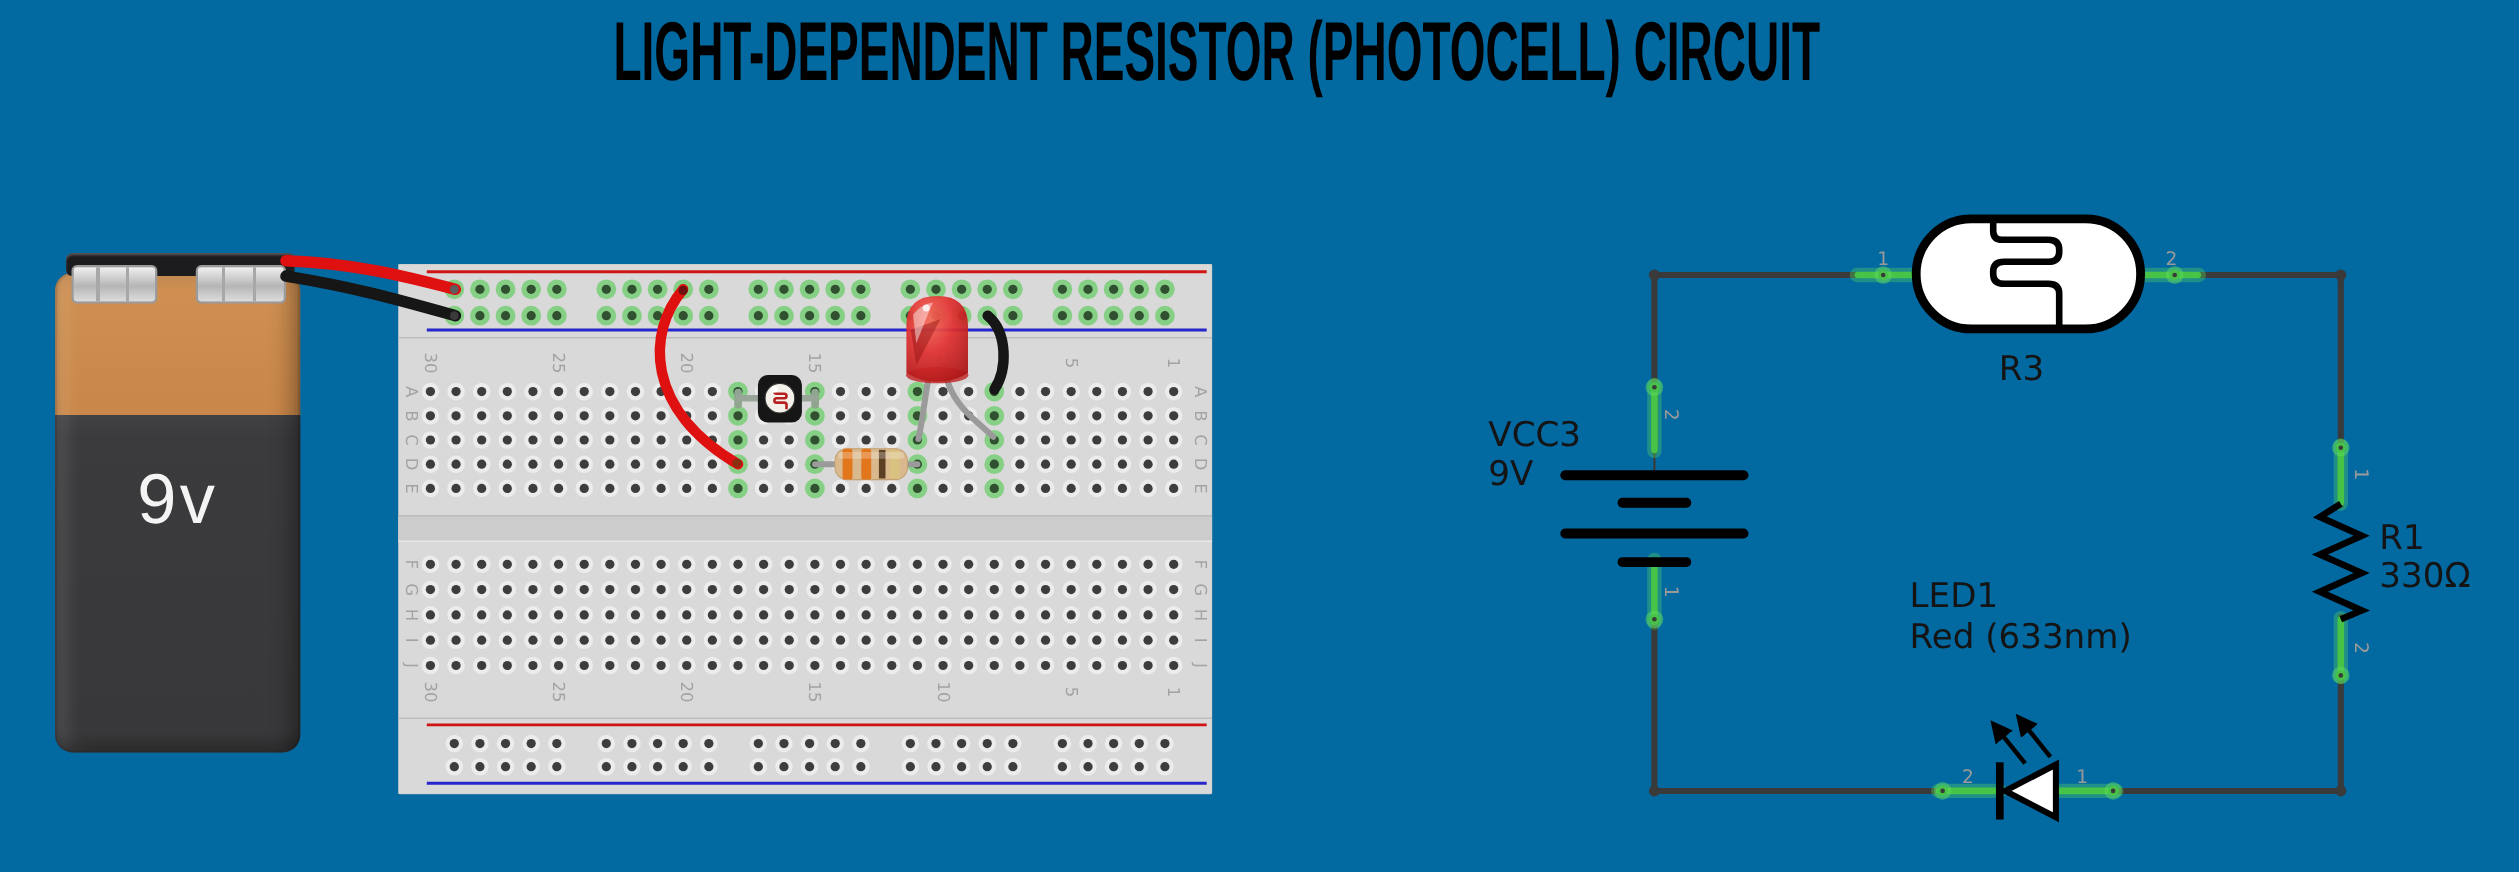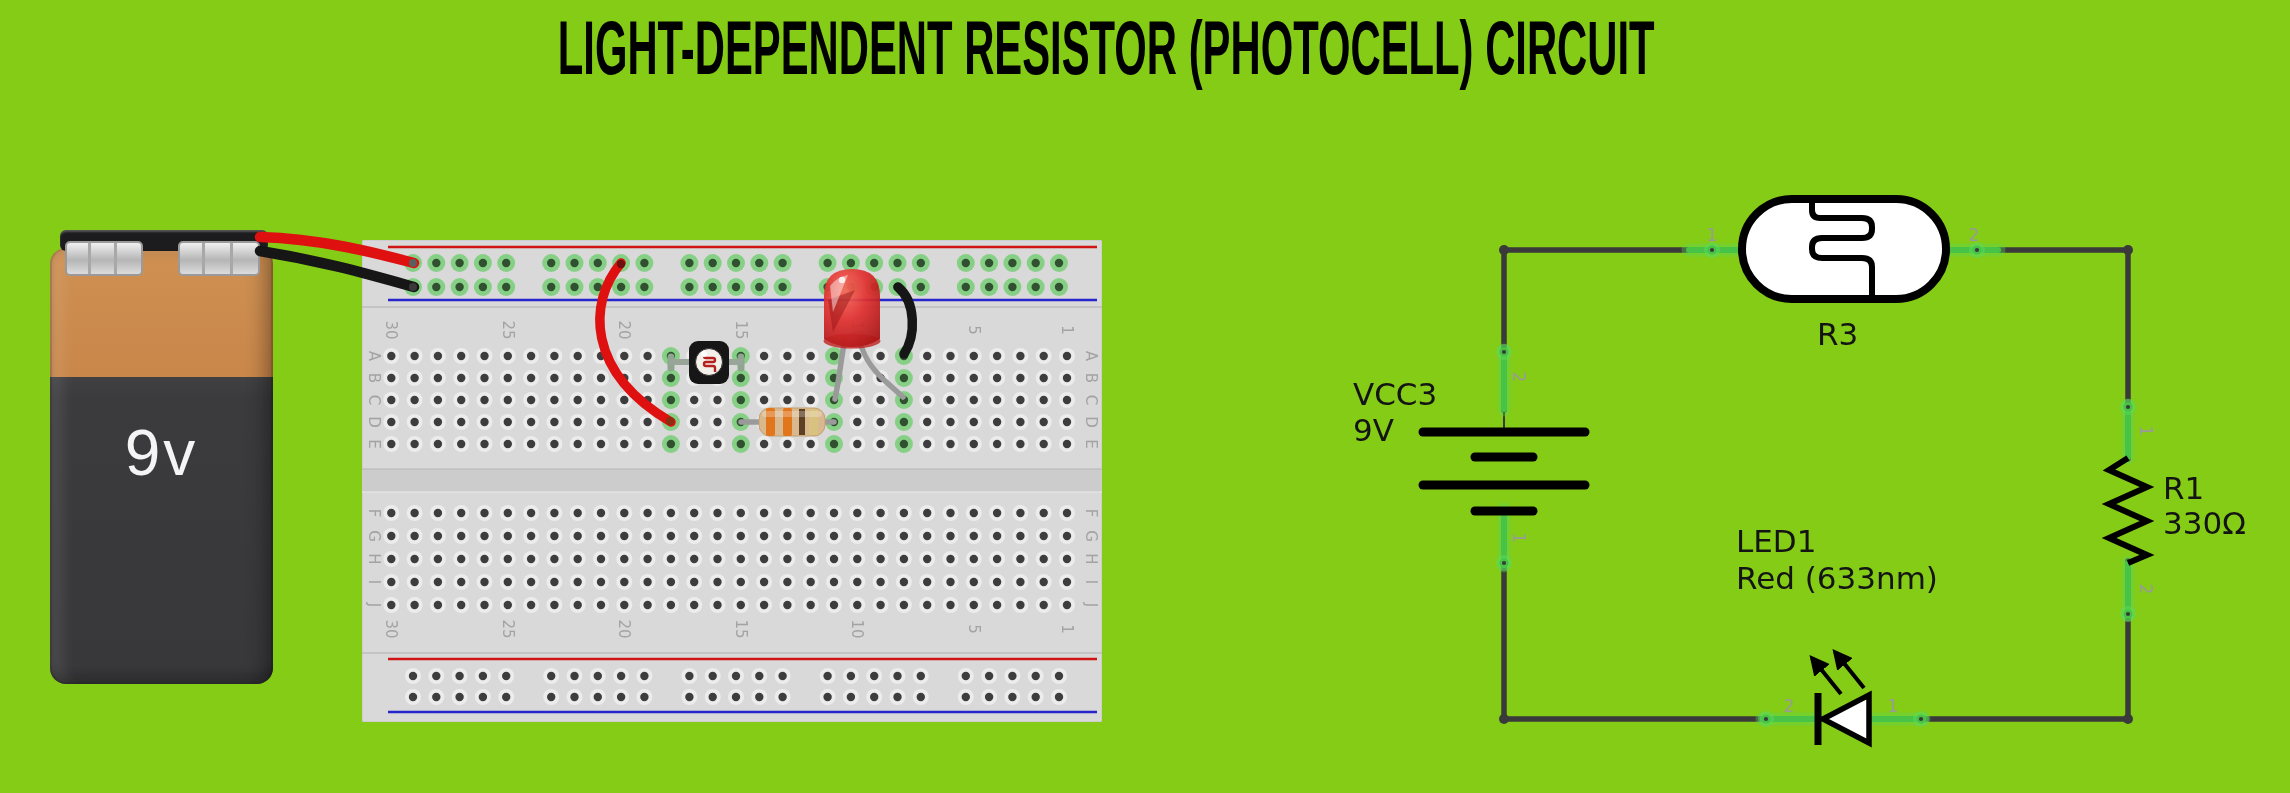--- a/index.html
+++ b/index.html
@@ -1,16 +1,16 @@
 <!DOCTYPE html>
 <html><head>
 <meta charset="utf-8">
 <style>
   html,body{margin:0;padding:0;background:#fff;}
-  #canvas{position:relative;width:2290px;height:793px;background:#84cc16;overflow:hidden;
+  #canvas{position:relative;width:2290px;height:793px;background:#0369a1;overflow:hidden;
           font-family:"DejaVu Sans",sans-serif;}
   .abs{position:absolute;}
 
   
   .title-wrap{position:absolute;left:0;top:10px;width:2212px;display:flex;justify-content:center;}
   .title-text{font-family:"Liberation Sans",sans-serif;font-weight:800;font-size:76px;line-height:1;
               white-space:nowrap;color:#000;transform:scaleX(.55);transform-origin:center;
               letter-spacing:0px;}
 
   

